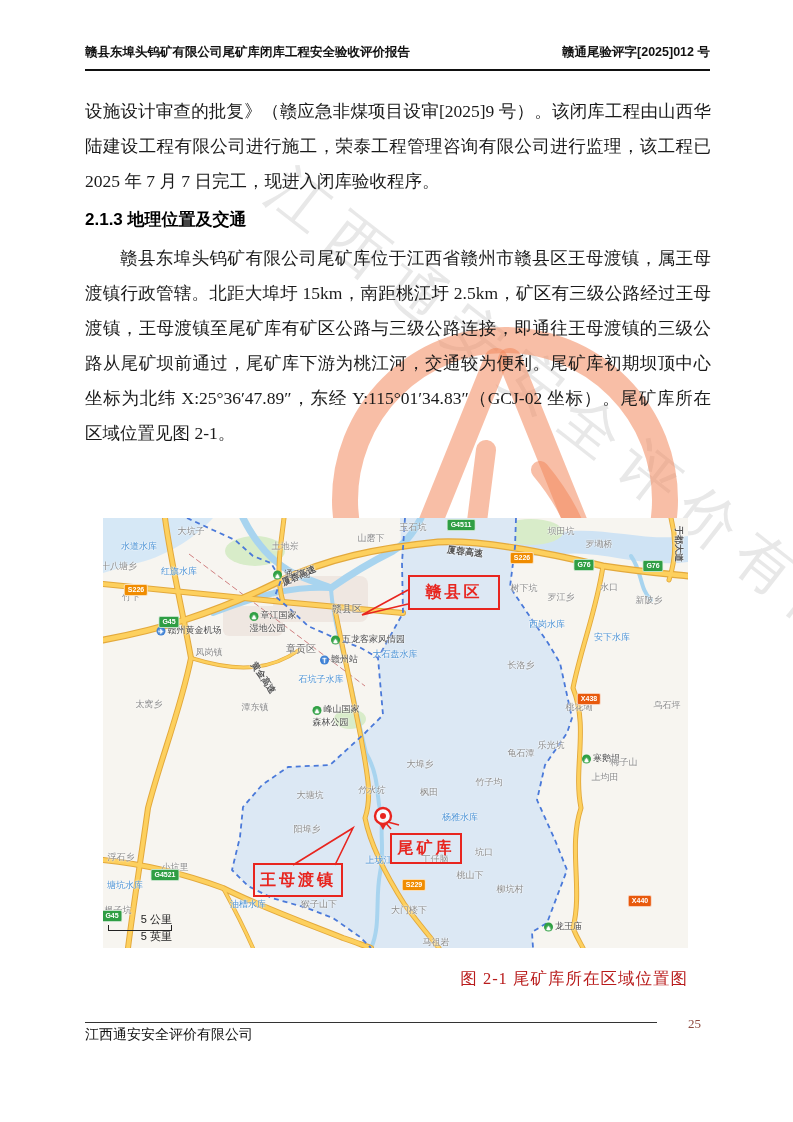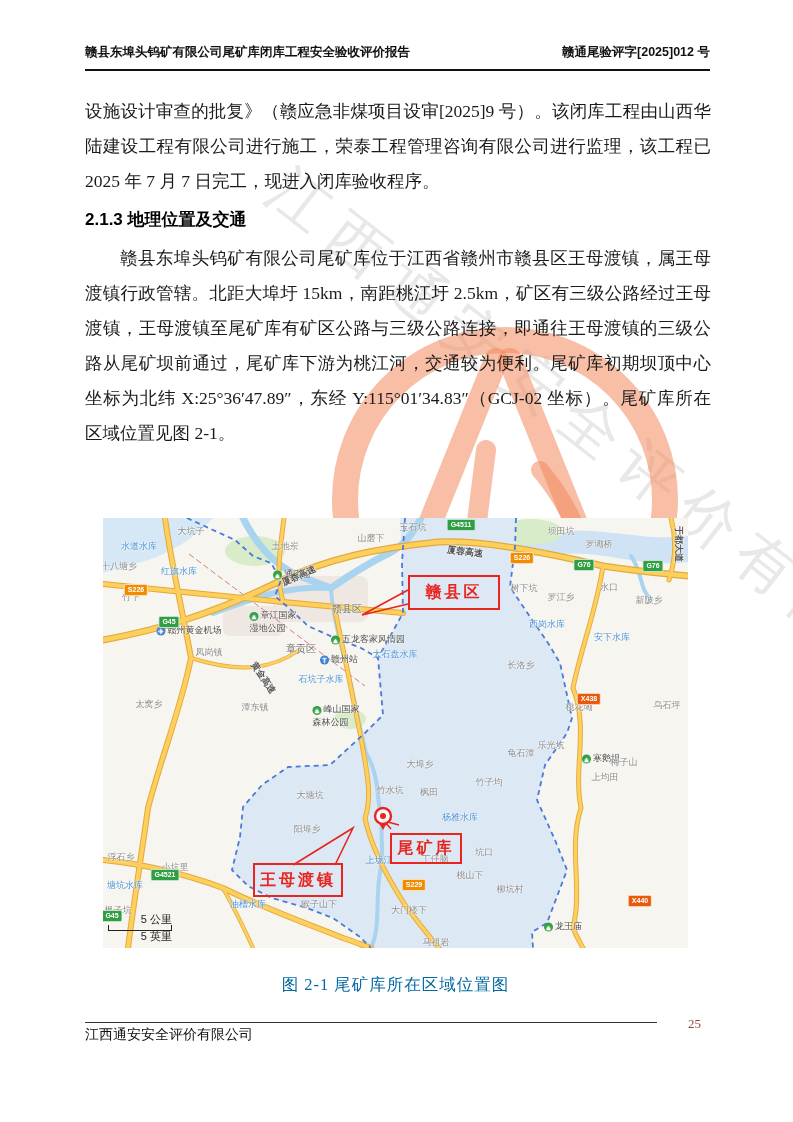--- a/index.html
+++ b/index.html
@@ -44,21 +44,21 @@
   .badge.orange{background:#f08c00;}
   .badge.red{background:#e8590c;}
   .anno{position:absolute;z-index:4;border:2px solid #e8251f;color:#e8251f;
         font-weight:bold;font-size:16px;letter-spacing:3px;
         display:flex;align-items:center;justify-content:center;
         font-family:"Liberation Serif",serif;background:rgba(255,255,255,0.04);}
   .scale{position:absolute;left:5px;top:396px;z-index:4;font-family:Liberation Sans, sans-serif;
          font-size:11px;color:#222;line-height:11px;text-align:right;}
   .scale .bar{width:62px;height:5px;border-left:1px solid #222;border-right:1px solid #222;
               border-bottom:1px solid #222;}
-  .caption{margin-top:26px;text-align:center;font-size:16.5px;letter-spacing:1px;color:#0369a1;}
+  .caption{margin-top:20px;text-align:right;font-size:16.5px;letter-spacing:1px;color:#b91c1c;}
   
   .footer-rule{position:absolute;z-index:2;left:85px;width:572px;top:1022px;height:1px;background:#333;}
   .footer-company{position:absolute;z-index:2;left:85px;top:1026px;font-size:14px;color:#111;}
   .footer-page{position:absolute;z-index:2;left:688px;top:1016px;font-size:13px;color:#8d4a3f;
                font-family:"Liberation Serif",serif;}
 </style>
 </head>
 <body>
 
 <div class="page">
@@ -193,21 +193,21 @@
           <span class="mlabel water" style="left: 509px; top: 119px;">安下水库</span>
           <span class="mlabel town" style="left: 418px; top: 147px;">长洛乡</span>
           <span class="mlabel town" style="left: 418px; top: 199px; margin-top: 36px;">龟石潭</span>
           <span class="mlabel town" style="left: 476px; top: 189px;">桃花墈</span>
           <span class="mlabel town" style="left: 564px; top: 187px;">乌石坪</span>
           <span class="mlabel town" style="left: 448px; top: 227px;">乐光坑</span>
           <span class="mlabel poi" style="left: 498px; top: 240px;"><i>▲</i>寒鹅坝</span>
           <span class="mlabel town" style="left: 521px; top: 244px;">梅子山</span>
           <span class="mlabel town" style="left: 502px; top: 259px;">上均田</span>
           <span class="mlabel town" style="left: 317px; top: 246px;">大埠乡</span>
-          <span class="mlabel town" style="left: 287px; top: 272px;">竹水坑</span>
+          <span class="mlabel town" style="left: 268px; top: 272px; font-style: italic;">竹水坑</span>
           <span class="mlabel town" style="left: 326px; top: 274px;">枫田</span>
           <span class="mlabel town" style="left: 386px; top: 264px;">竹子均</span>
           <span class="mlabel town" style="left: 207px; top: 277px;">大塘坑</span>
           <span class="mlabel town" style="left: 204px; top: 311px;">阳埠乡</span>
           <span class="mlabel water" style="left: 357px; top: 299px;">杨雅水库</span>
           <span class="mlabel water" style="left: 276px; top: 342px;">上垅江</span>
           <span class="mlabel town" style="left: 381px; top: 334px;">坑口</span>
           <span class="mlabel town" style="left: 332px; top: 341px;">丁仔脑</span>
           <span class="mlabel town" style="left: 367px; top: 357px;">桃山下</span>
           <span class="mlabel town" style="left: 407px; top: 371px;">柳坑村</span>

